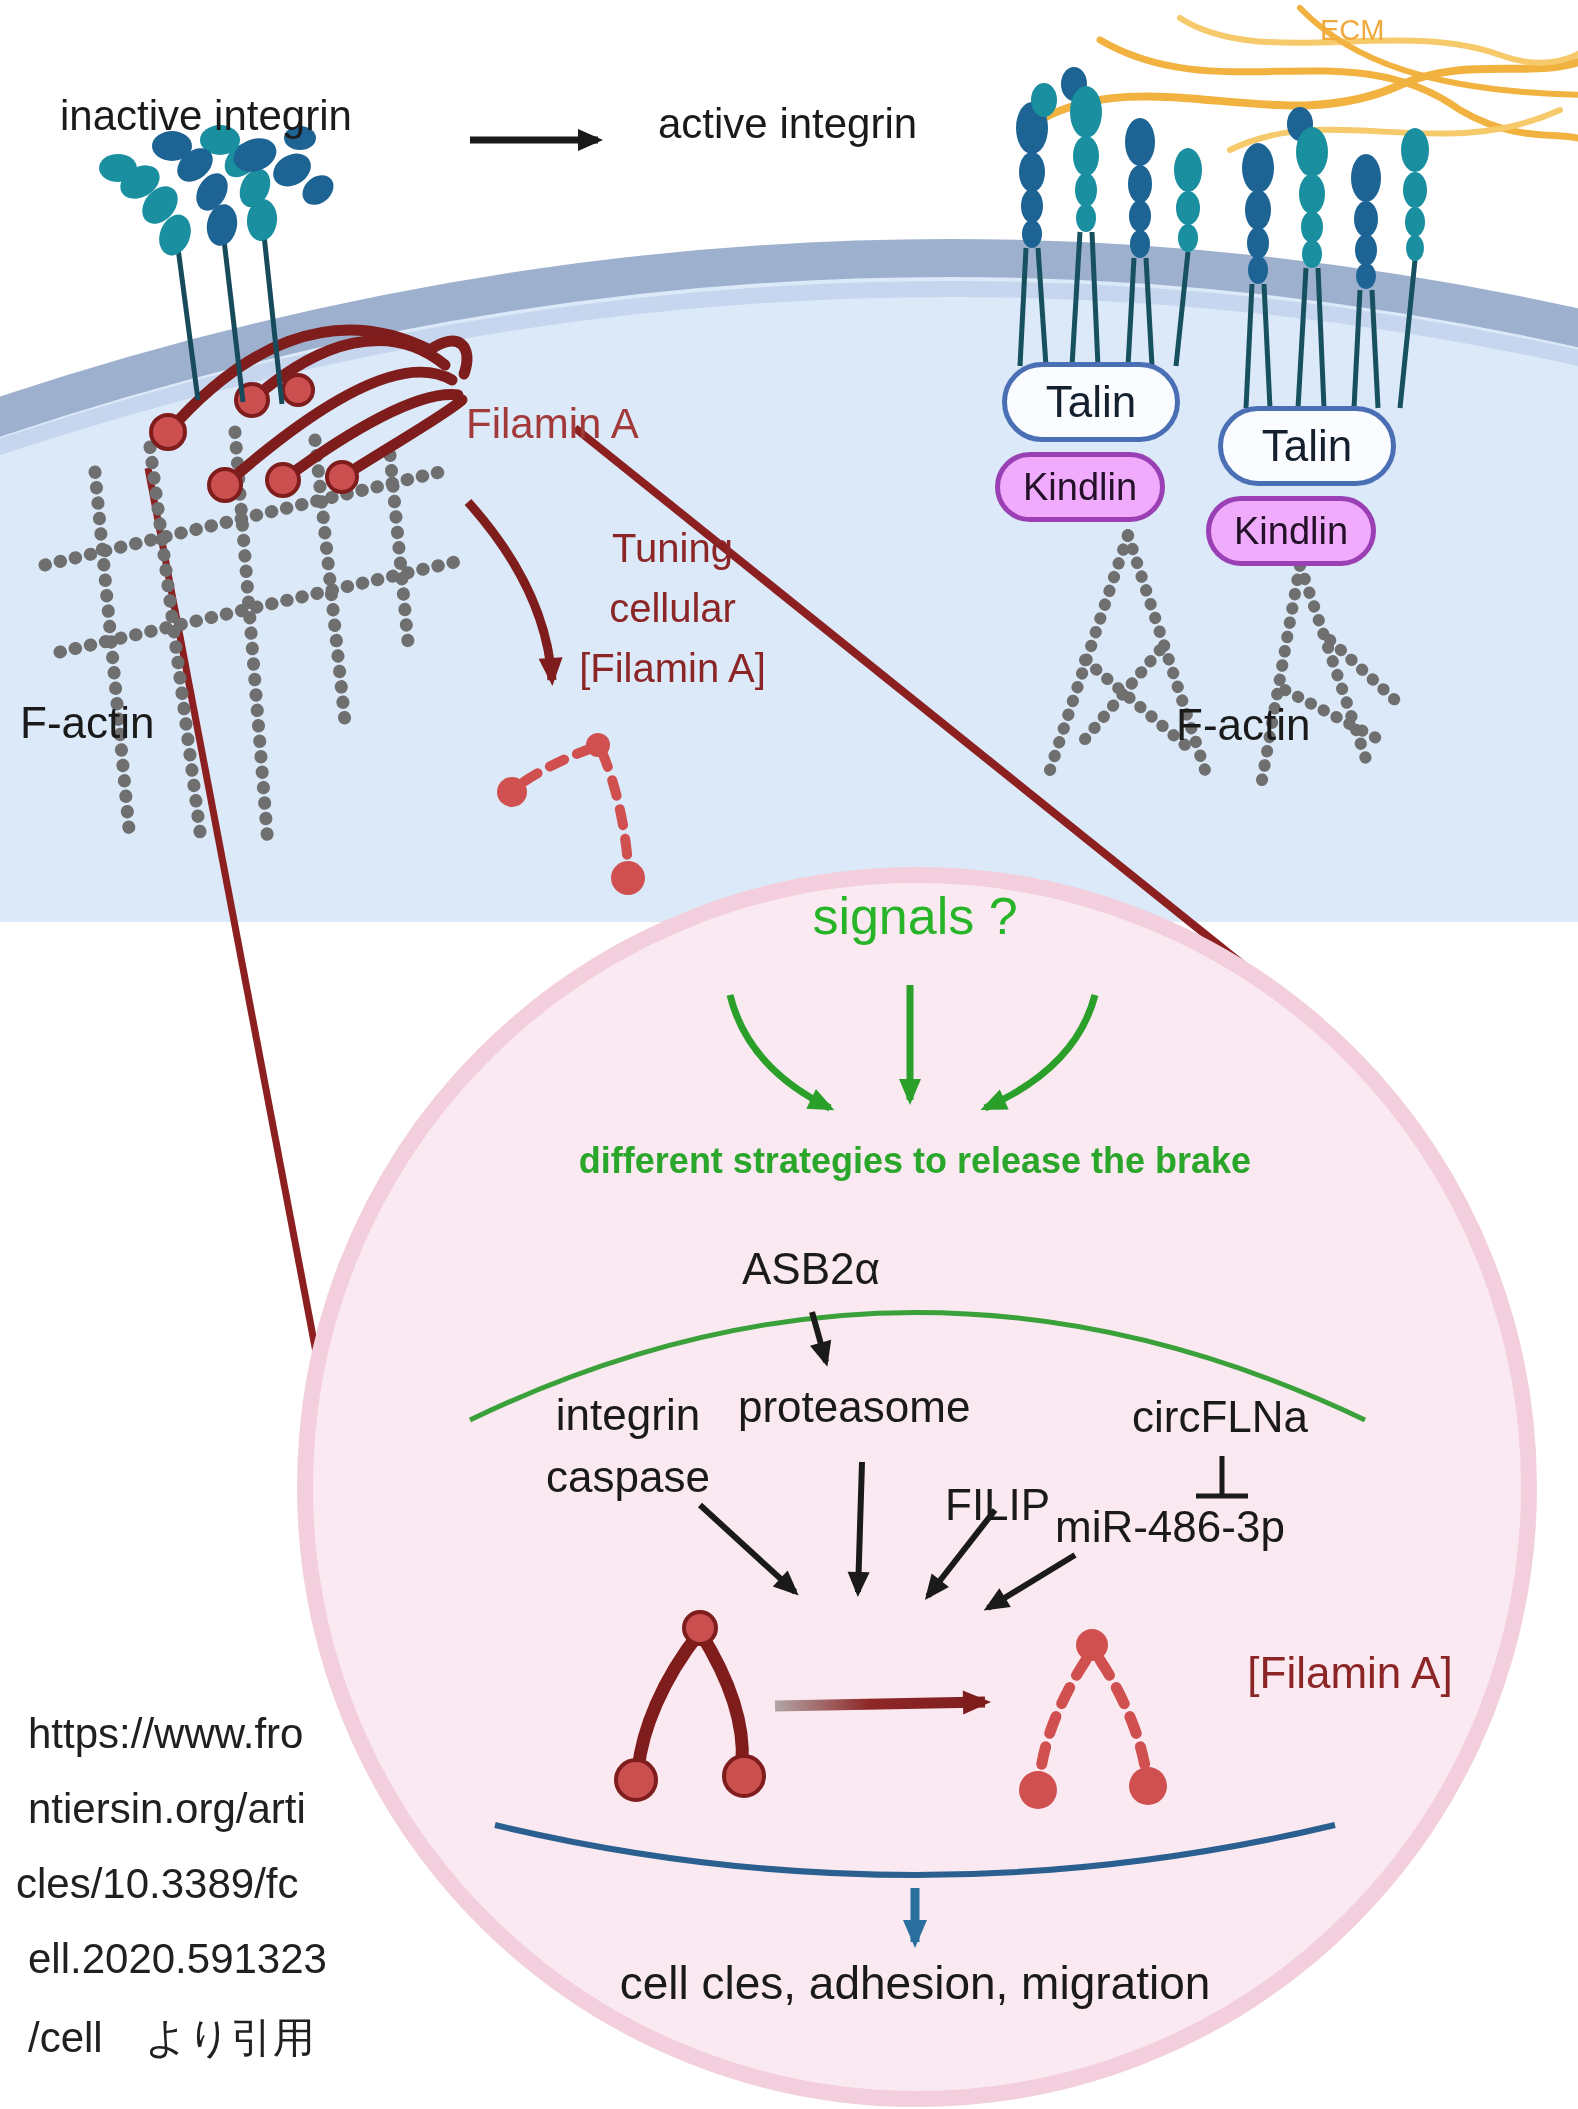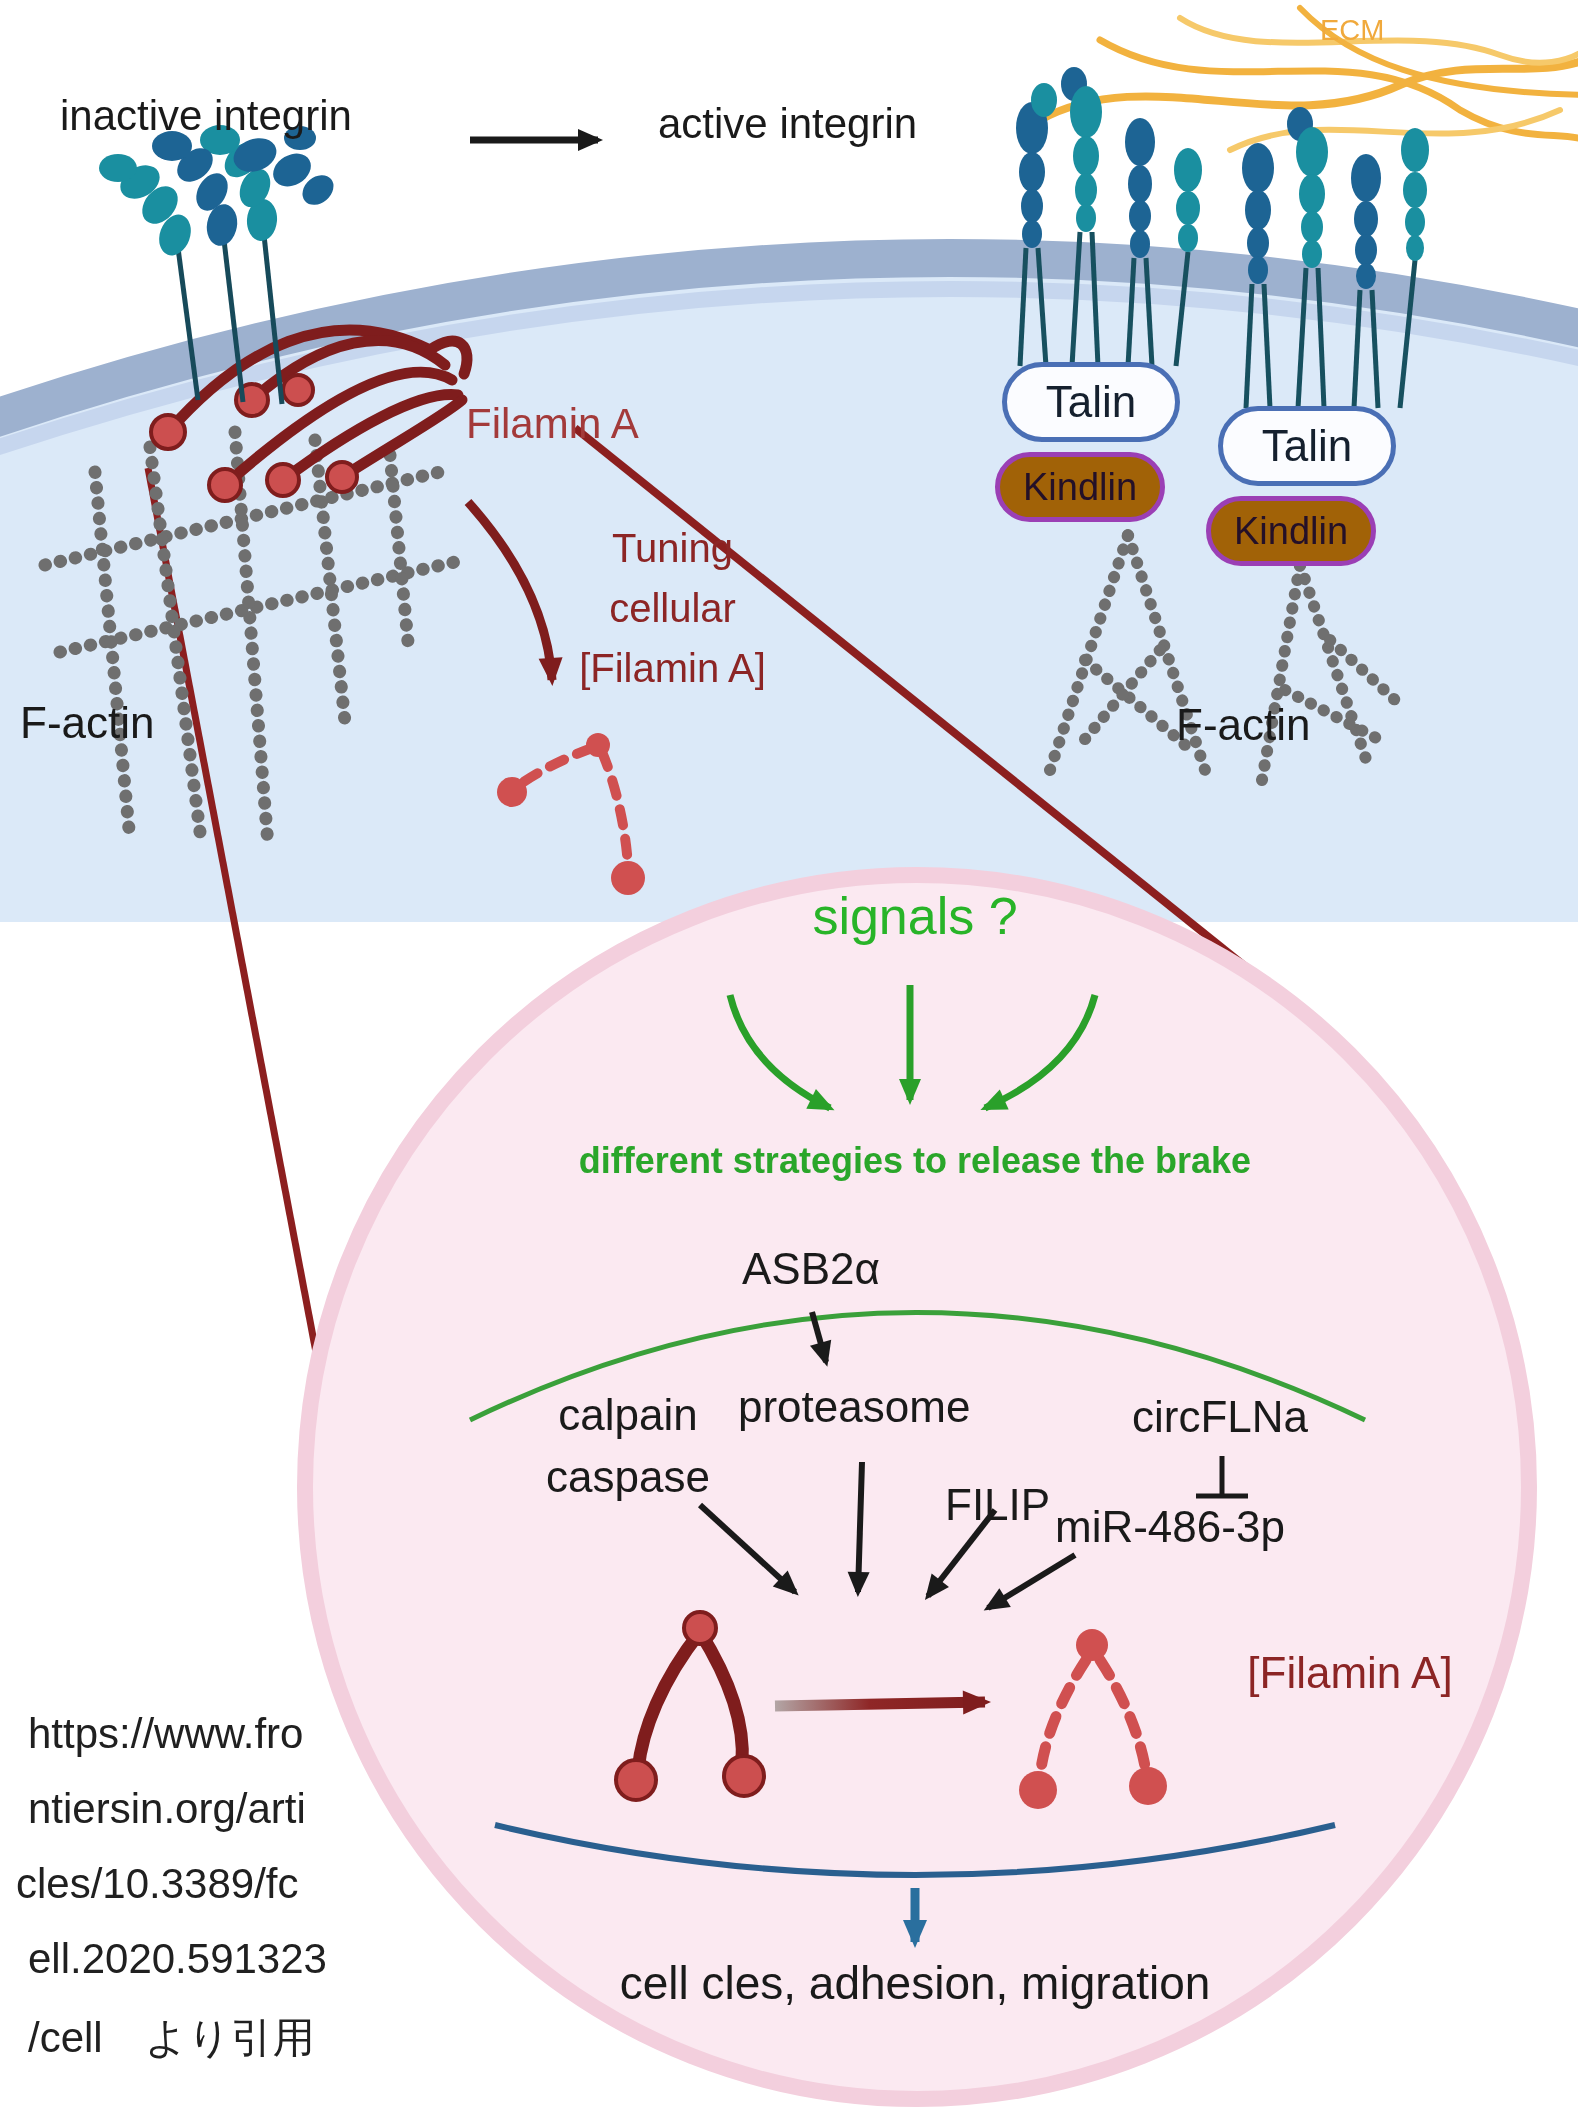--- a/index.html
+++ b/index.html
@@ -7,21 +7,21 @@
   body { font-family:"Liberation Sans","DejaVu Sans",sans-serif; }
   #canvas { position:relative; width:1578px; height:2109px; background:#ffffff; overflow:hidden; }
   #gfx { position:absolute; left:0; top:0; z-index:1; }
   .txt { position:absolute; z-index:2; color:#1a1a1a; white-space:nowrap; }
   .center { text-align:center; white-space:normal; }
   .darkred { color:#8c2525; }
   .green { color:#2aa62a; }
   .orange { color:#f0a93c; }
   .protein-box { position:absolute; z-index:2; display:flex; align-items:center; justify-content:center; }
   .talin { border:5px solid #4a6fb5; background:#fbfcff; border-radius:42px; font-size:44px; color:#15202e; }
-  .kindlin { border:5px solid #9b3fb5; background:#a16207; border-radius:36px; font-size:38px; color:#241028; }
+  .kindlin { border:5px solid #9b3fb5; background:#f0abfc; border-radius:36px; font-size:38px; color:#241028; }
   .citline { position:absolute; z-index:2; font-size:42px; color:#202020; white-space:pre; }
 </style>
 </head>
 <body>
 
 <div id="canvas">
 
 <svg id="gfx" width="1578" height="2109" viewBox="0 0 1578 2109">
   <defs>
     <marker id="mBlack" markerUnits="userSpaceOnUse" markerWidth="34" markerHeight="34" refX="24" refY="17" orient="auto">
@@ -287,21 +287,21 @@
 </div>
 
 <div class="txt center" style="left:765px;top:886px;width:300px;font-size:52px;color:#28b428;">signals ?</div>
 
 <div class="txt center green" style="left:545px;top:1140px;width:740px;font-size:36px;font-weight:bold;">different strategies to release the brake</div>
 
 <div class="txt" style="left:742px;top:1244px;font-size:44px;">ASB2α</div>
 <div class="txt" style="left:738px;top:1382px;font-size:44px;">proteasome</div>
 
 <div class="txt center" style="left:538px;top:1384px;width:180px;font-size:44px;line-height:62px;">
-  <div>calpain</div>
+  <div>integrin</div>
   <div>caspase</div>
 </div>
 
 <div class="txt" style="left:945px;top:1448px;font-size:44px;margin-top:32px;">FILIP</div>
 <div class="txt" style="left:1132px;top:1392px;font-size:44px;">circFLNa</div>
 <div class="txt" style="left:1055px;top:1502px;font-size:44px;">miR-486-3p</div>
 
 <div class="txt center darkred" style="left:1180px;top:1643px;width:340px;font-size:44px;line-height:60px;">
   <div>[Filamin A]</div>
 </div>

